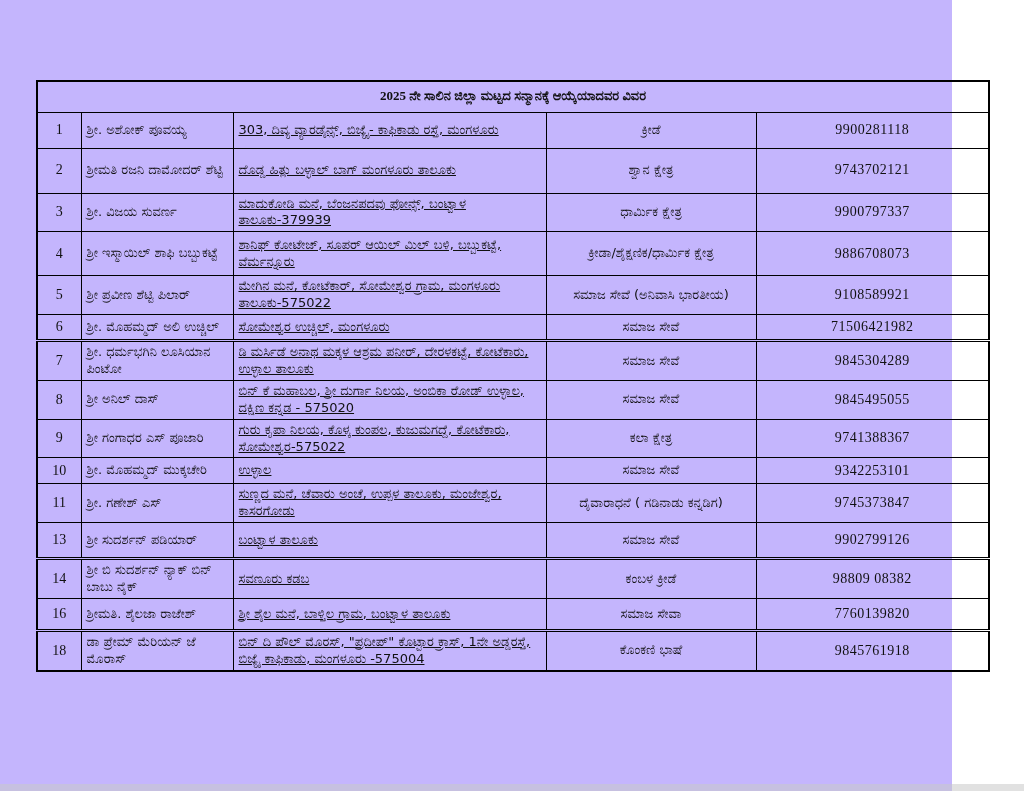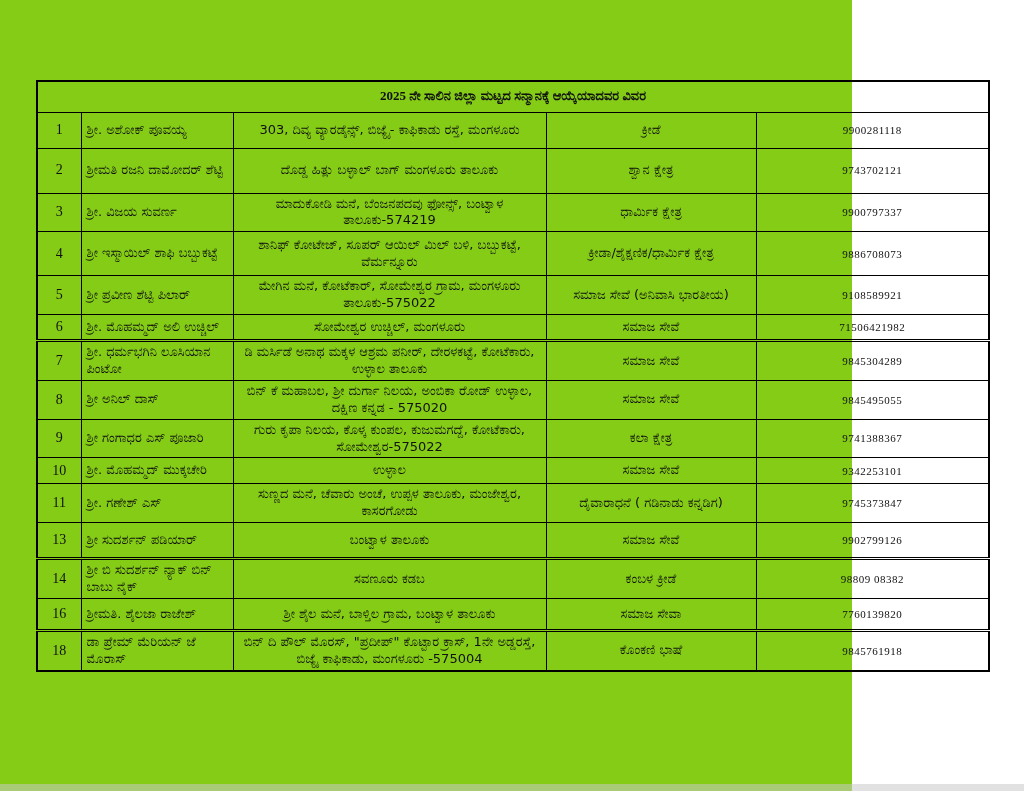--- a/index.html
+++ b/index.html
@@ -5,22 +5,22 @@
   * { margin: 0; padding: 0; box-sizing: border-box; }
   html, body {
     width: 1024px; height: 791px;
     background: #ffffff;
     font-family: "DejaVu Sans", "Liberation Serif", sans-serif;
     color: #111111;
     overflow: hidden;
   }
   .page {
     position: relative;
-    width: 852px; height: 791px;
-    background: #84cc16;
+    width: 952px; height: 791px;
+    background: #c4b5fd;
   }
   .doc-table {
     position: absolute;
     left: 36px; top: 80px;
     width: 952px;
     border-collapse: collapse;
     table-layout: fixed;
     border: 2px solid #000000;
   }
   .doc-table th, .doc-table td {
@@ -38,23 +38,23 @@
     font-size: 15.5px;
     font-family: "Liberation Serif", "DejaVu Sans", serif;
   }
   .col-sl    { width: 44px;  }
   .col-name  { width: 152px; }
   .col-addr  { width: 313px; }
   .col-cat   { width: 210px; }
   .col-phone { width: 233px; }
   td.c-sl    { text-align: center; font-family: "Liberation Serif", serif; font-size: 14px; }
   td.c-name  { text-align: left;  }
-  td.c-addr  { text-align: center;  }
+  td.c-addr  { text-align: left; text-decoration: underline;  }
   td.c-cat   { text-align: center; }
-  td.c-phone { text-align: center; font-family: "Liberation Serif", serif; font-size: 11px; letter-spacing: 0.5px; }
+  td.c-phone { text-align: center; font-family: "Liberation Serif", serif; font-size: 14px; letter-spacing: 0.5px; }
 
   
   tbody tr:nth-child(1)  td { height: 36px; }
   tbody tr:nth-child(2)  td { height: 45px; }
   tbody tr:nth-child(3)  td { height: 35px; }
   tbody tr:nth-child(4)  td { height: 44px; }
   tbody tr:nth-child(5)  td { height: 37px; }
   tbody tr:nth-child(6)  td { height: 26px; }
   tbody tr:nth-child(7)  td { height: 35px; }
   tbody tr:nth-child(8)  td { height: 34px; }
@@ -113,21 +113,21 @@
         <tr>
       <td class="c-sl">2</td>
       <td class="c-name">ಶ್ರೀಮತಿ ರಜನಿ ದಾಮೋದರ್ ಶೆಟ್ಟಿ</td>
       <td class="c-addr">ದೊಡ್ಡ ಹಿತ್ಲು ಬಳ್ಳಾಲ್ ಬಾಗ್ ಮಂಗಳೂರು ತಾಲೂಕು</td>
       <td class="c-cat">ಶ್ವಾನ ಕ್ಷೇತ್ರ</td>
       <td class="c-phone">9743702121</td>
     </tr>
         <tr>
       <td class="c-sl">3</td>
       <td class="c-name">ಶ್ರೀ. ವಿಜಯ ಸುವರ್ಣ</td>
-      <td class="c-addr">ಮಾದುಕೋಡಿ ಮನೆ, ಬೆಂಜನಪದವು ಫೋನ್ಸ್, ಬಂಟ್ವಾಳ ತಾಲೂಕು-574219</td>
+      <td class="c-addr">ಮಾದುಕೋಡಿ ಮನೆ, ಬೆಂಜನಪದವು ಫೋನ್ಸ್, ಬಂಟ್ವಾಳ ತಾಲೂಕು-379939</td>
       <td class="c-cat">ಧಾರ್ಮಿಕ ಕ್ಷೇತ್ರ</td>
       <td class="c-phone">9900797337</td>
     </tr>
         <tr>
       <td class="c-sl">4</td>
       <td class="c-name">ಶ್ರೀ ಇಸ್ಮಾಯಿಲ್ ಶಾಫಿ ಬಬ್ಬುಕಟ್ಟೆ</td>
       <td class="c-addr">ಶಾನಿಫ್ ಕೋಟೇಜ್, ಸೂಪರ್ ಆಯಿಲ್ ಮಿಲ್ ಬಳಿ, ಬಬ್ಬುಕಟ್ಟೆ, ವೆರ್ಮನ್ನೂರು</td>
       <td class="c-cat">ಕ್ರೀಡಾ/ಶೈಕ್ಷಣಿಕ/ಧಾರ್ಮಿಕ ಕ್ಷೇತ್ರ</td>
       <td class="c-phone">9886708073</td>
     </tr>

